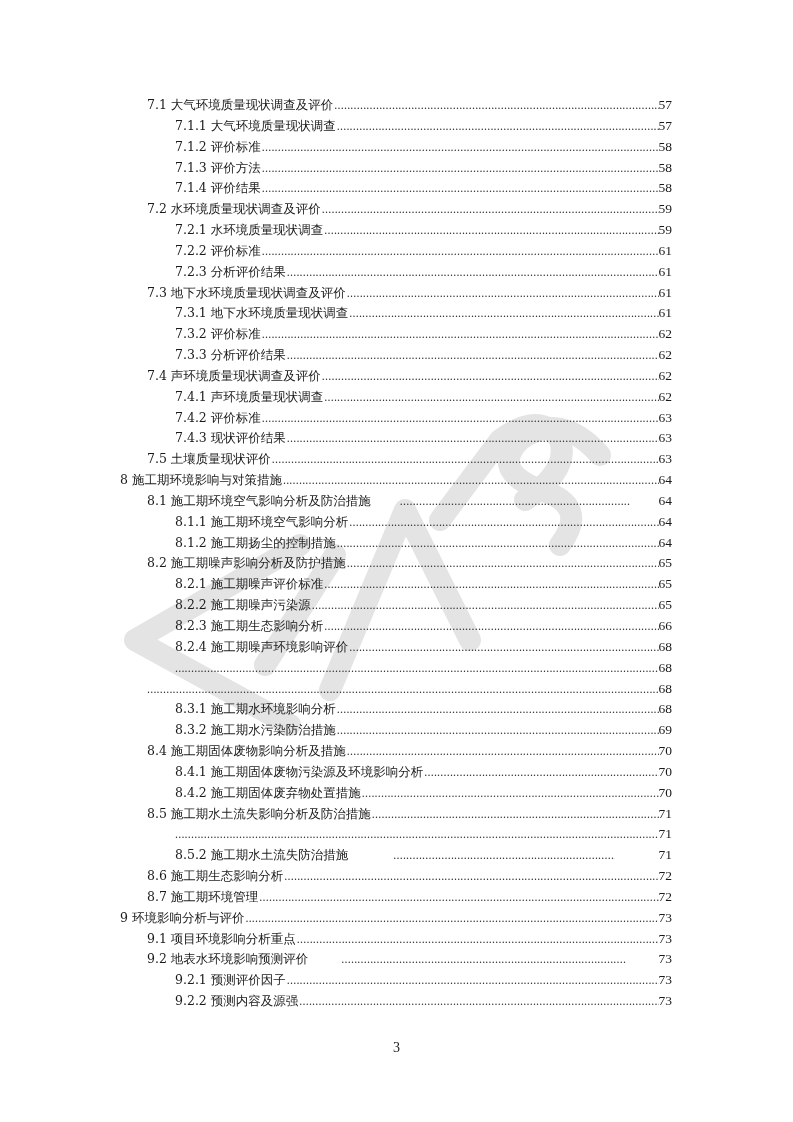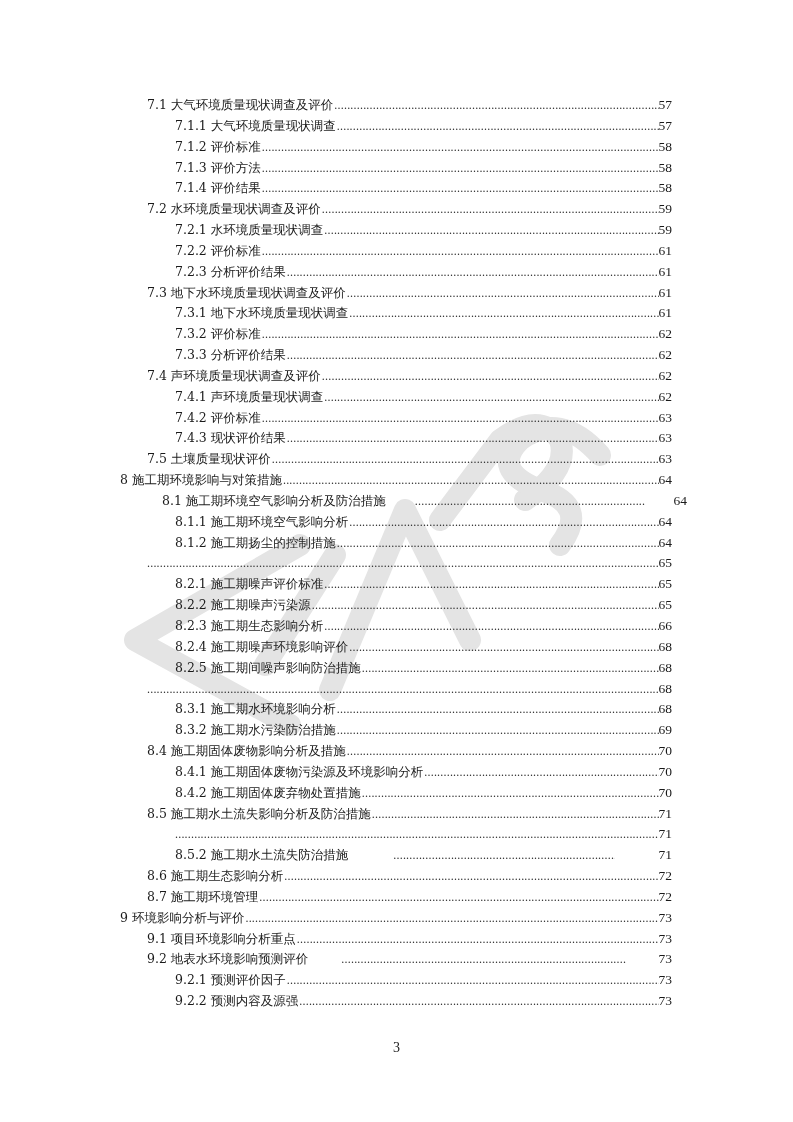--- a/index.html
+++ b/index.html
@@ -142,36 +142,37 @@
     <div class="toc-row" style="left: 147px; width: 525px; top: 354.28px;">
       <span class="label">7.5 土壤质量现状评价</span>
       <span class="leader"></span>
       <span class="page">63</span>
     </div>
     <div class="toc-row" style="left: 120px; width: 552px; top: 375.12px;">
       <span class="label">8 施工期环境影响与对策措施</span>
       <span class="leader"></span>
       <span class="page">64</span>
     </div>
-    <div class="toc-row" style="left: 162px; width: 525px; top: 395.96px; gap: 28px;">
+    <div class="toc-row" style="left: 147px; width: 525px; top: 395.96px; gap: 28px;">
       <span class="label">8.1  施工期环境空气影响分析及防治措施</span>
       <span class="leader"></span>
       <span class="page">64</span>
     </div>
     <div class="toc-row" style="left: 175px; width: 497px; top: 416.8px;">
       <span class="label">8.1.1  施工期环境空气影响分析</span>
       <span class="leader"></span>
       <span class="page">64</span>
     </div>
     <div class="toc-row" style="left: 175px; width: 497px; top: 437.64px;">
       <span class="label">8.1.2 施工期扬尘的控制措施</span>
       <span class="leader"></span>
       <span class="page">64</span>
     </div>
     <div class="toc-row" style="left: 147px; width: 525px; top: 458.48px;">
+      <span class="label">8.2  施工期噪声影响分析及防护措施</span>
       <span class="leader"></span>
       <span class="page">65</span>
     </div>
     <div class="toc-row" style="left: 175px; width: 497px; top: 479.32px;">
       <span class="label">8.2.1  施工期噪声评价标准</span>
       <span class="leader"></span>
       <span class="page">65</span>
     </div>
     <div class="toc-row" style="left: 175px; width: 497px; top: 500.16px;">
       <span class="label">8.2.2  施工期噪声污染源</span>
@@ -182,21 +183,20 @@
       <span class="label">8.2.3  施工期生态影响分析</span>
       <span class="leader"></span>
       <span class="page">66</span>
     </div>
     <div class="toc-row" style="left: 175px; width: 497px; top: 541.84px;">
       <span class="label">8.2.4  施工期噪声环境影响评价</span>
       <span class="leader"></span>
       <span class="page">68</span>
     </div>
     <div class="toc-row" style="left: 175px; width: 497px; top: 562.68px;">
-      <span class="label">8.2.5 施工期间噪声影响防治措施</span>
       <span class="leader"></span>
       <span class="page">68</span>
     </div>
     <div class="toc-row" style="left: 147px; width: 525px; top: 583.52px;">
       <span class="leader"></span>
       <span class="page">68</span>
     </div>
     <div class="toc-row" style="left: 175px; width: 497px; top: 604.36px;">
       <span class="label">8.3.1 施工期水环境影响分析</span>
       <span class="leader"></span>

